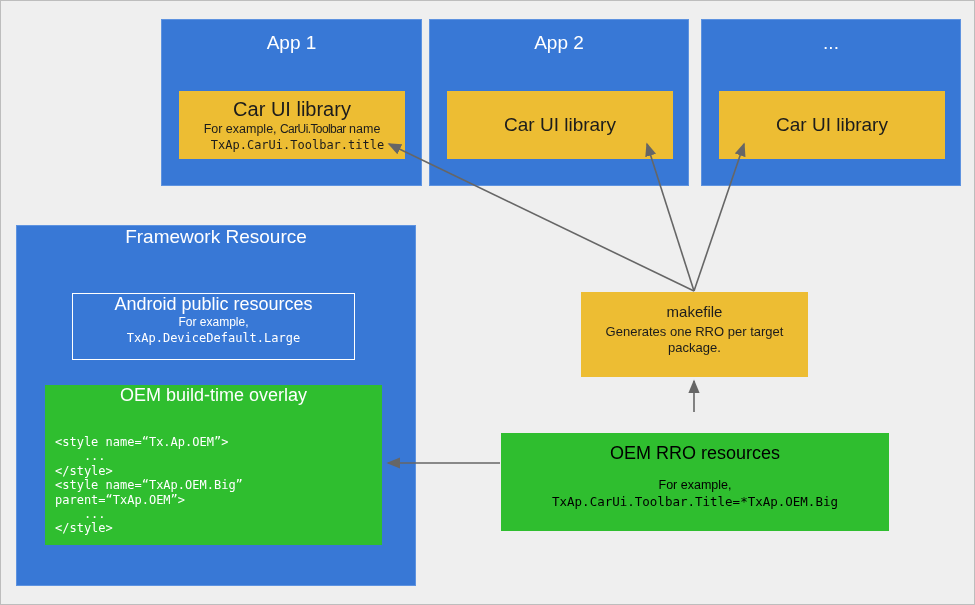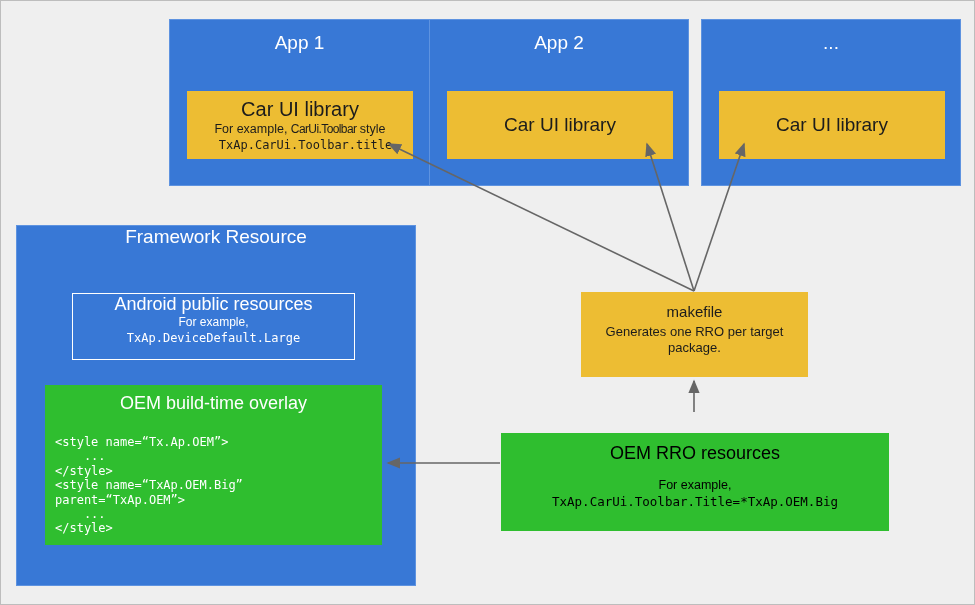--- a/index.html
+++ b/index.html
@@ -70,21 +70,21 @@
   .mono-white { font-family: "DejaVu Sans Mono", monospace; font-size: 12px; line-height: 16px; color: #ffffff; }
 
   
   .overlay {
     position: absolute;
     left: 28px; top: 159px; width: 337px; height: 160px;
     background: #2fbe2f;
     color: #ffffff;
     text-align: center;
   }
-  .overlay-title { margin-top: 8px; font-size: 18px; line-height: 21px; }
+  .overlay-title { margin-top: 0; font-size: 18px; line-height: 21px; }
   .code {
     position: absolute;
     left: 10px; top: 50px;
     text-align: left;
     font-family: "DejaVu Sans Mono", monospace;
     font-size: 12px;
     color: #ffffff;
   }
   .code-line { white-space: pre; line-height: 14.4px; }
 
@@ -114,25 +114,25 @@
     left: 0; top: 0;
     width: 975px; height: 605px;
     pointer-events: none;
   }
 </style>
 </head>
 <body>
 
 <div id="canvas">
 
-  <div class="box app" style="left:168px; top:18px; width:261px; height:167px;">
+  <div class="box app" style="left:160px; top:18px; width:261px; height:167px;">
     <div class="app-title">App 1</div>
     <div class="lib">
       <div class="lib-title-big">Car UI library</div>
-      <div class="lib-small"><span>For example, </span><span class="cond">CarUi.Toolbar</span><span> style</span></div>
+      <div class="lib-small"><span>For example, </span><span class="cond">CarUi.Toolbar</span><span> name</span></div>
       <div class="mono lib-mono">TxAp.CarUi.Toolbar.title</div>
     </div>
   </div>
 
   <div class="box app" style="left:428px; top:18px; width:260px; height:167px;">
     <div class="app-title">App 2</div>
     <div class="lib centered">
       <div class="lib-title">Car UI library</div>
     </div>
   </div>

